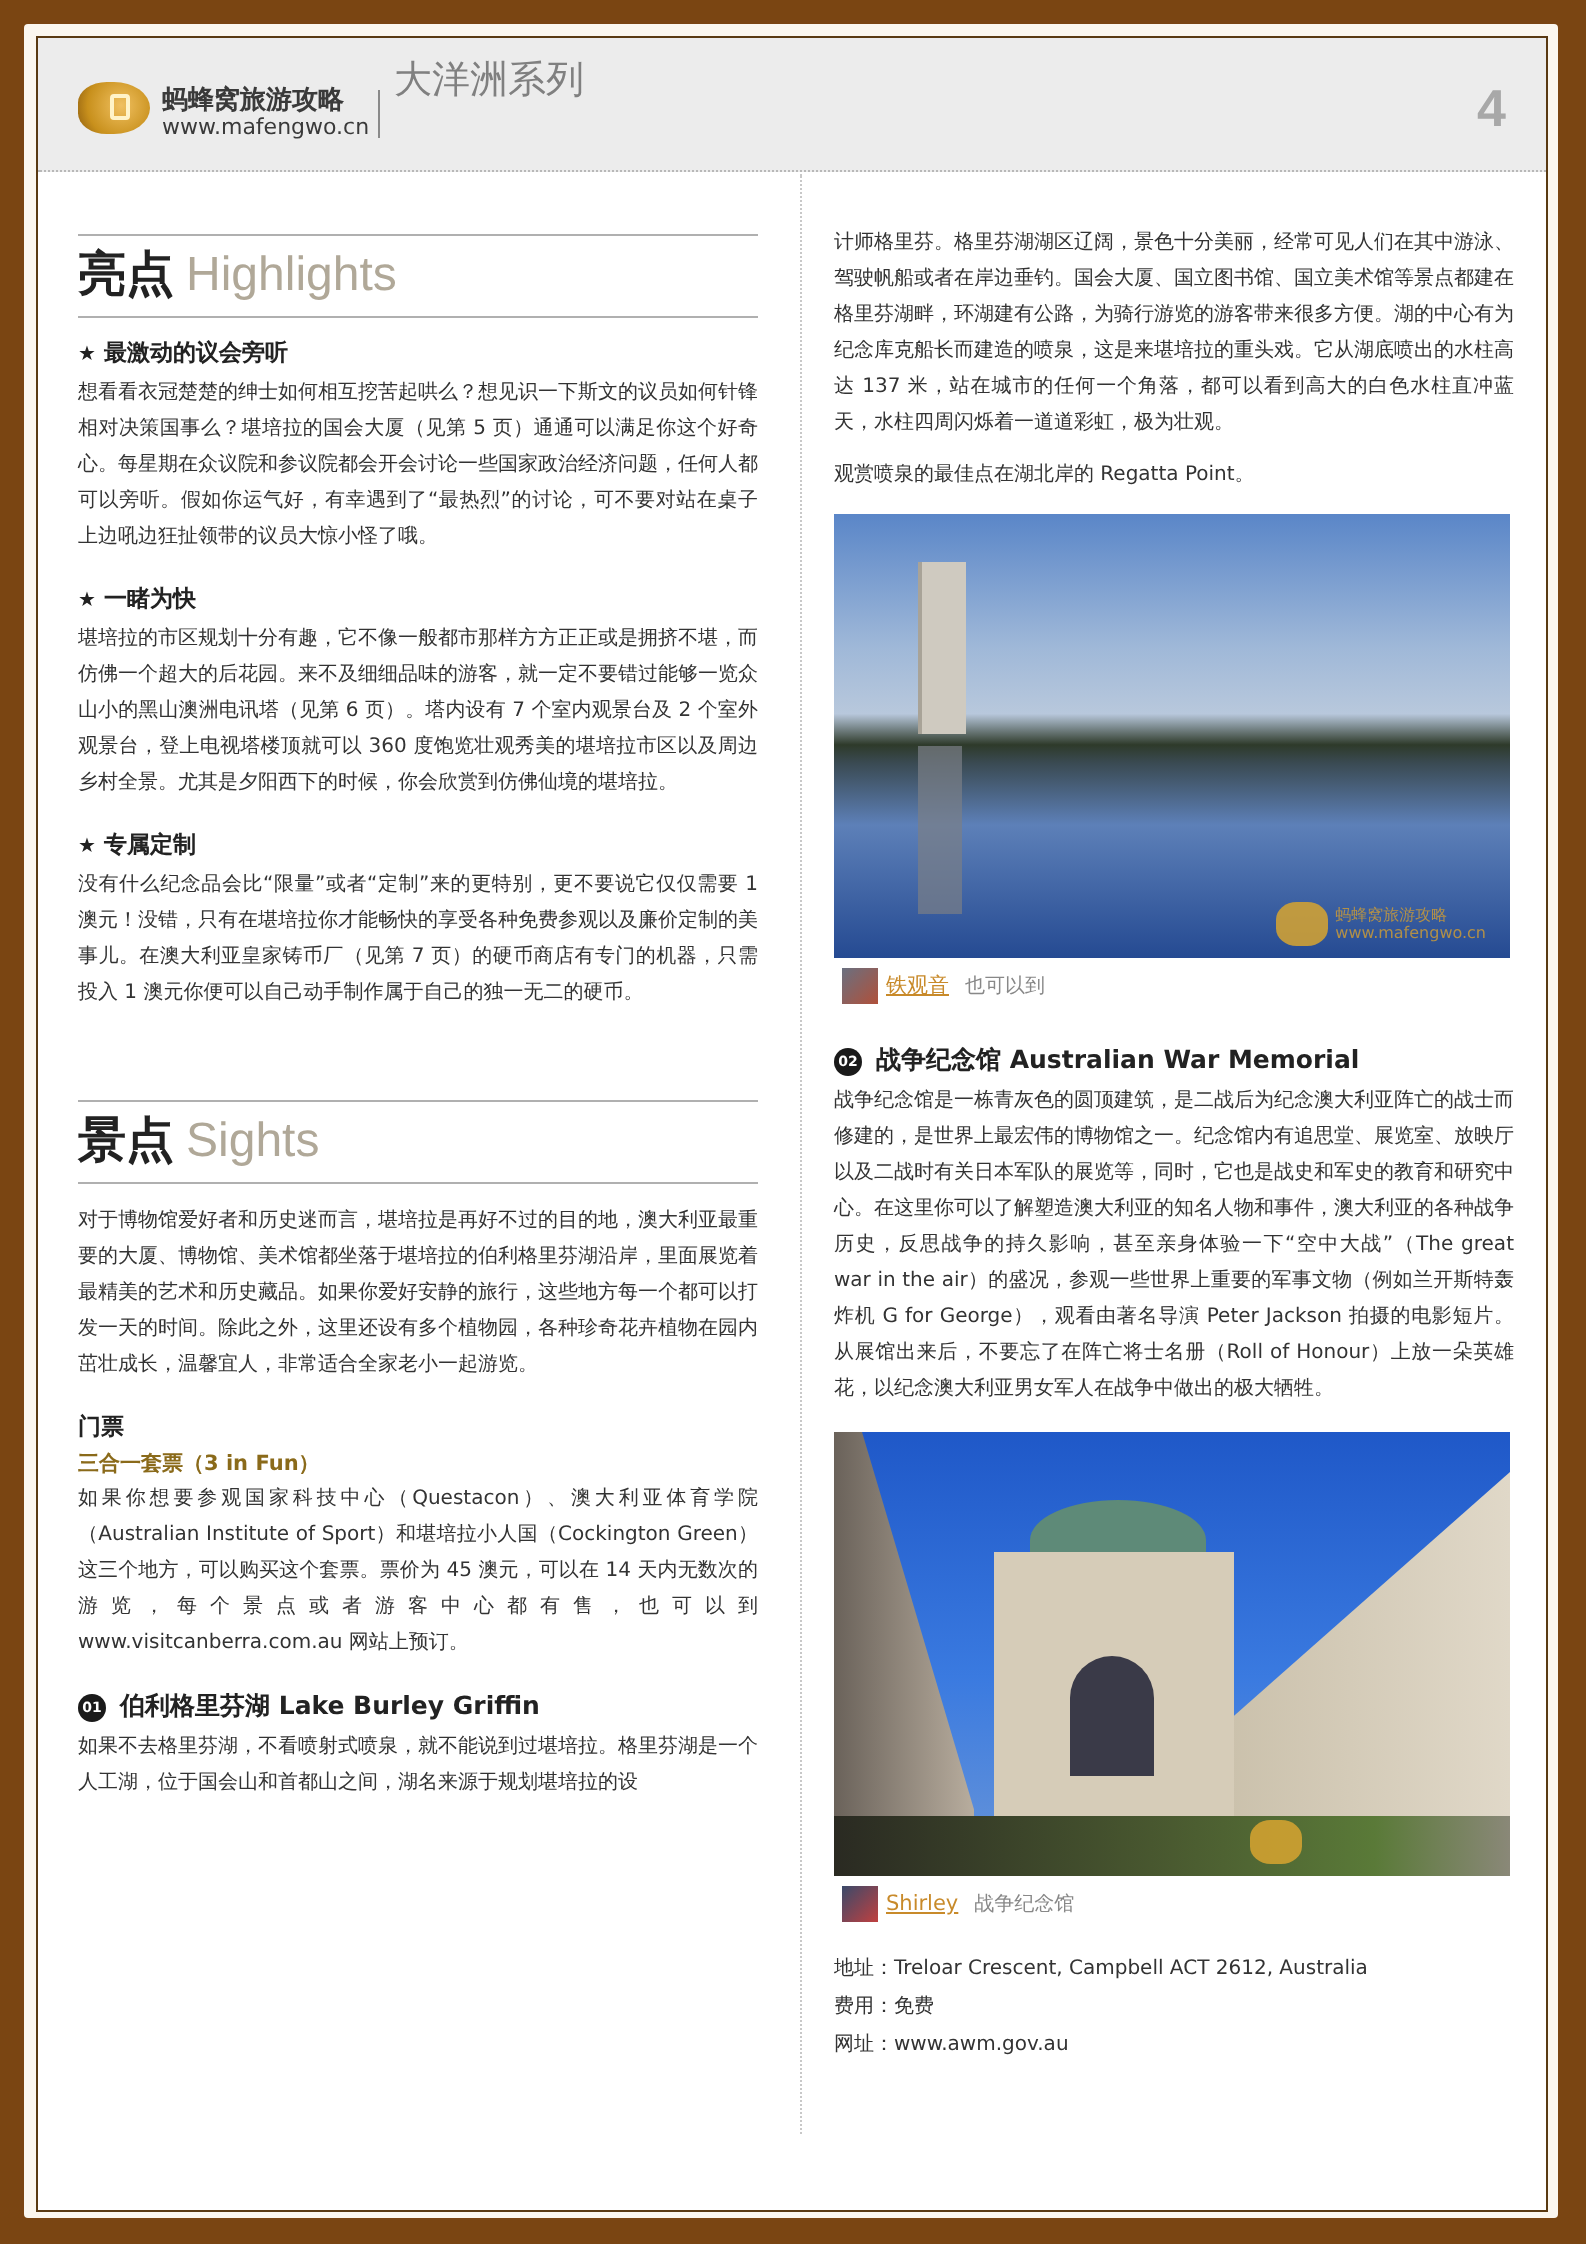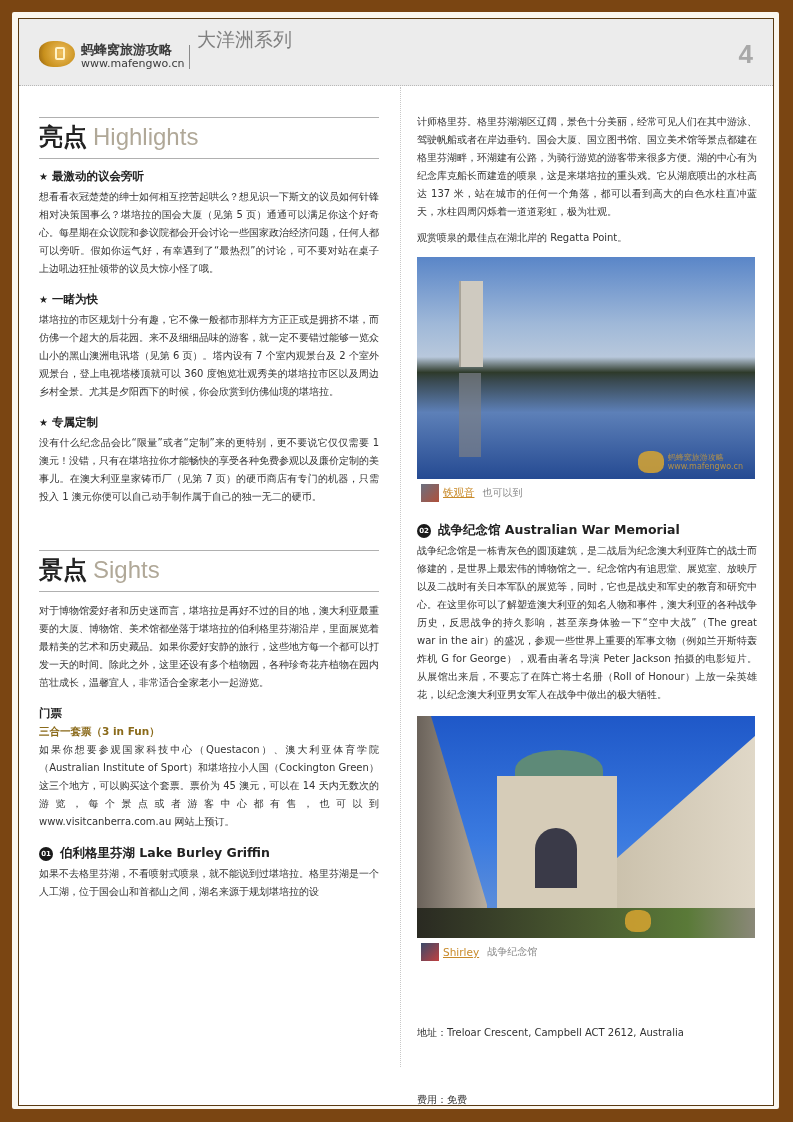--- a/index.html
+++ b/index.html
@@ -115,21 +115,21 @@
   .awm-ground {
     position: absolute; left: 0; bottom: 0; width: 100%; height: 30px;
     background: linear-gradient(to right, #2a2a22, #4a5a30 50%, #5a7a38 80%, #8a8878);
   }
 
   .credit { display: flex; align-items: center; margin: 3px 0 0 4px; height: 22px; }
   .avatar { width: 18px; height: 18px; background: linear-gradient(135deg, #6a7080, #b0503a); margin-right: 4px; }
   .credit-user { font-size: 10.5px; color: #c88a2a; text-decoration: underline; margin-right: 8px; }
   .credit-loc { font-size: 10px; color: #888; }
 
-  .info-line { font-size: 10px; line-height: 19px; color: #333; margin-top: 48px; }
+  .info-line { font-size: 10px; line-height: 19px; color: #333; }
 </style>
 </head>
 <body>
 
 <div class="frame"></div>
 <div class="page">
 
   <div class="header">
     <div class="logo-badge"></div>
     <div class="brand-cn">蚂蜂窝旅游攻略</div>

